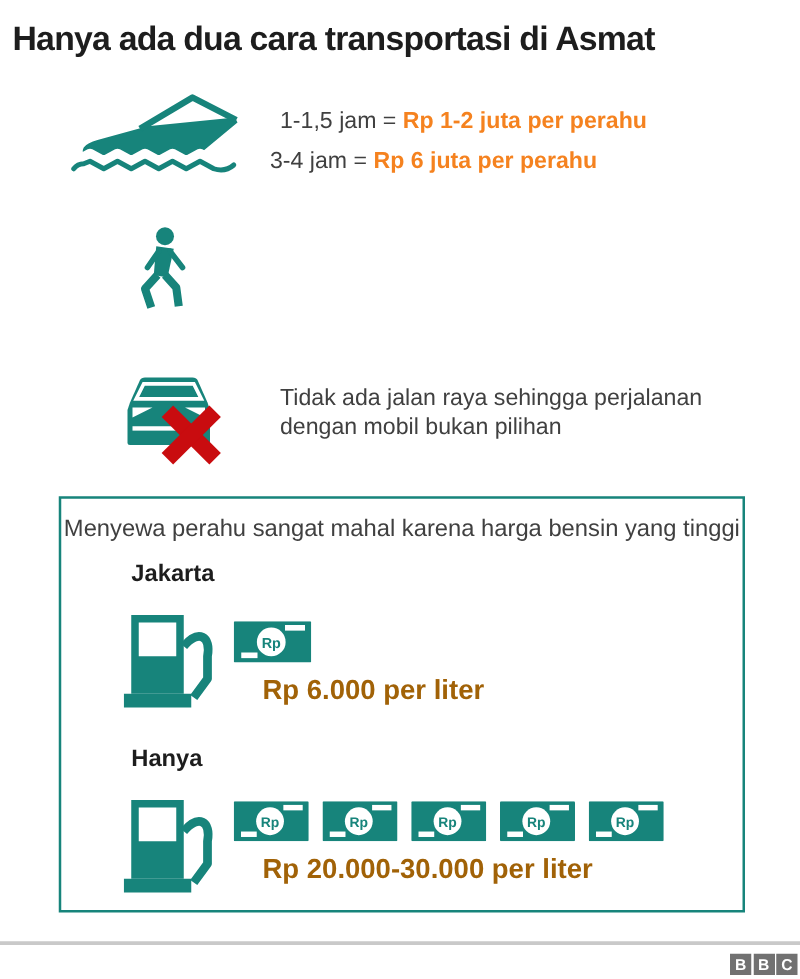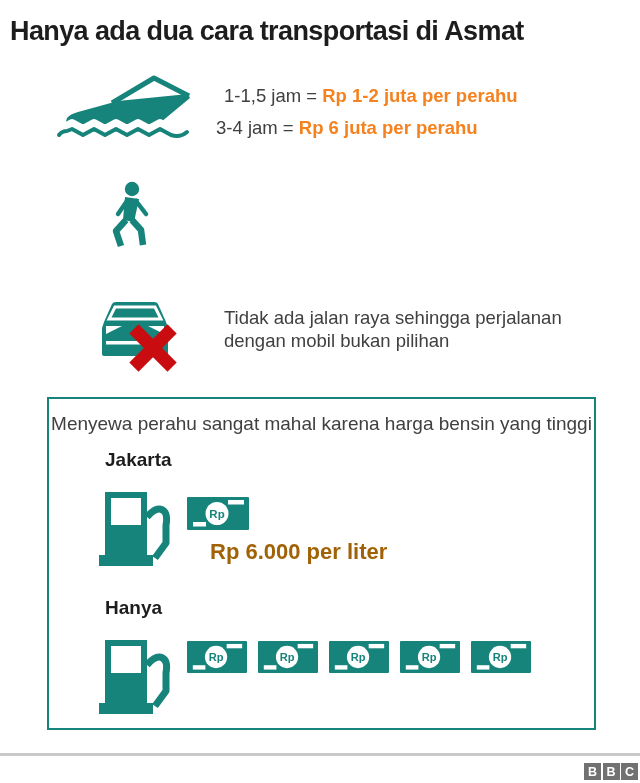--- a/index.html
+++ b/index.html
@@ -170,20 +170,21 @@
         <text x="30" y="21" text-anchor="middle" font-size="11.5" font-weight="bold" fill="#17847B">Rp</text>
       </svg>
       <svg width="60" height="32" viewBox="0 0 62 33">
         <rect x="0" y="0" width="62" height="33" rx="1" fill="#17847B"></rect>
         <rect x="41" y="3" width="16" height="4.5" fill="#ffffff"></rect>
         <rect x="6" y="25" width="13" height="4.5" fill="#ffffff"></rect>
         <circle cx="30" cy="16.5" r="11.5" fill="#ffffff"></circle>
         <text x="30" y="21" text-anchor="middle" font-size="11.5" font-weight="bold" fill="#17847B">Rp</text>
       </svg>
     </div>
+    <p class="price asmat">Rp 20.000-30.000 per liter</p>
   </div>
 
   <div class="footer-rule"></div>
   <div class="bbc-logo">
     <span class="bbc-block">B</span>
     <span class="bbc-block">B</span>
     <span class="bbc-block">C</span>
   </div>
 
 </div>

